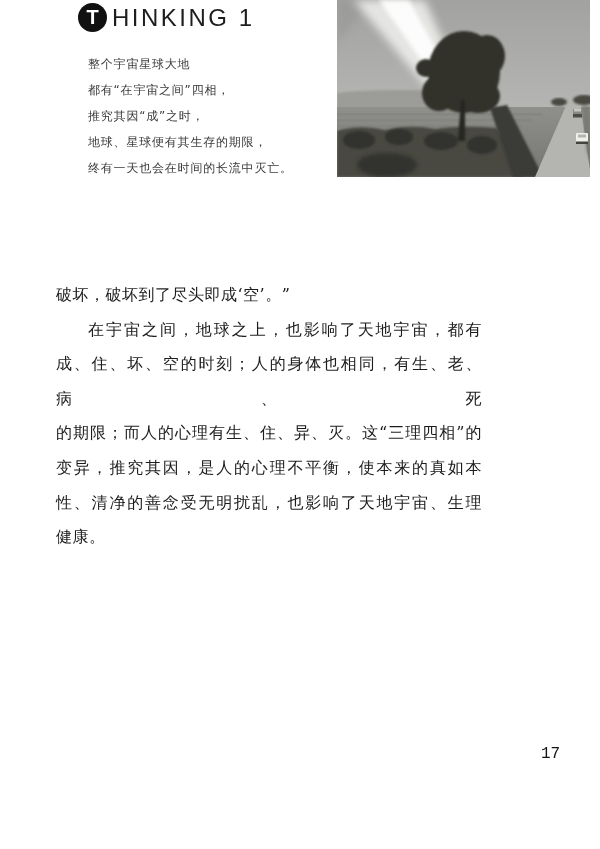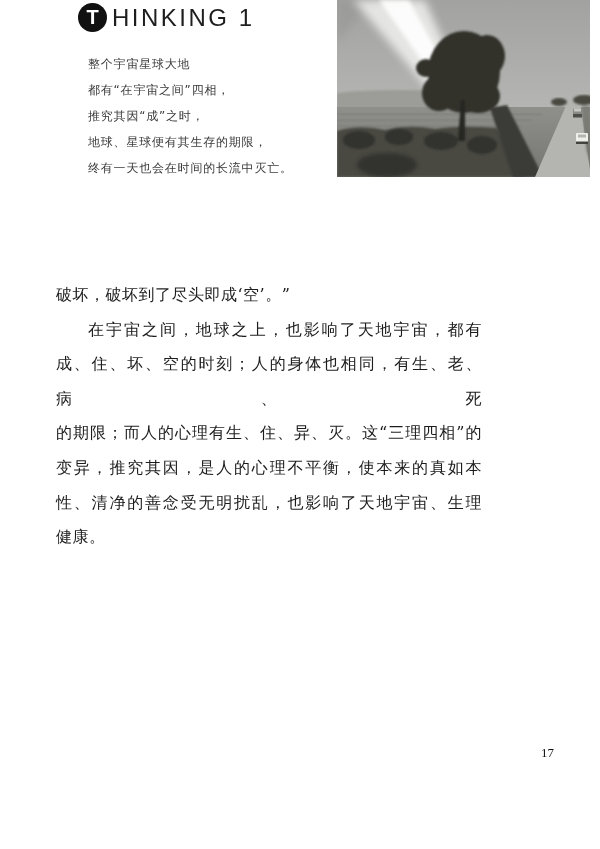--- a/index.html
+++ b/index.html
@@ -58,22 +58,22 @@
   .body-line.full{
     white-space:normal;
     text-align:justify;
     text-align-last:justify;
     text-justify:inter-character;
   }
   .body-line.indent{text-indent:2em;}
   
   .page-number{
     position:absolute;left:541px;top:745px;
-    font-size:13px;color:#141414;
-    font-family:Liberation Serif, serif;
+    font-size:16px;color:#141414;
+    font-family:Liberation Mono, monospace;
   }
   .hills{fill:#989894;opacity:.85;}
   .ground-rows{fill:#82827e;opacity:.6;}
   .brush-dark{fill:#484842;}
   .brush-darker{fill:#32322e;}
   .hedge{fill:#3b3b37;}
   .road{fill:#b4b4b0;}
   .road-right{fill:#6f6f69;opacity:.55;}
   .tree{fill:#30302c;}
   .trunk{fill:#262622;}

